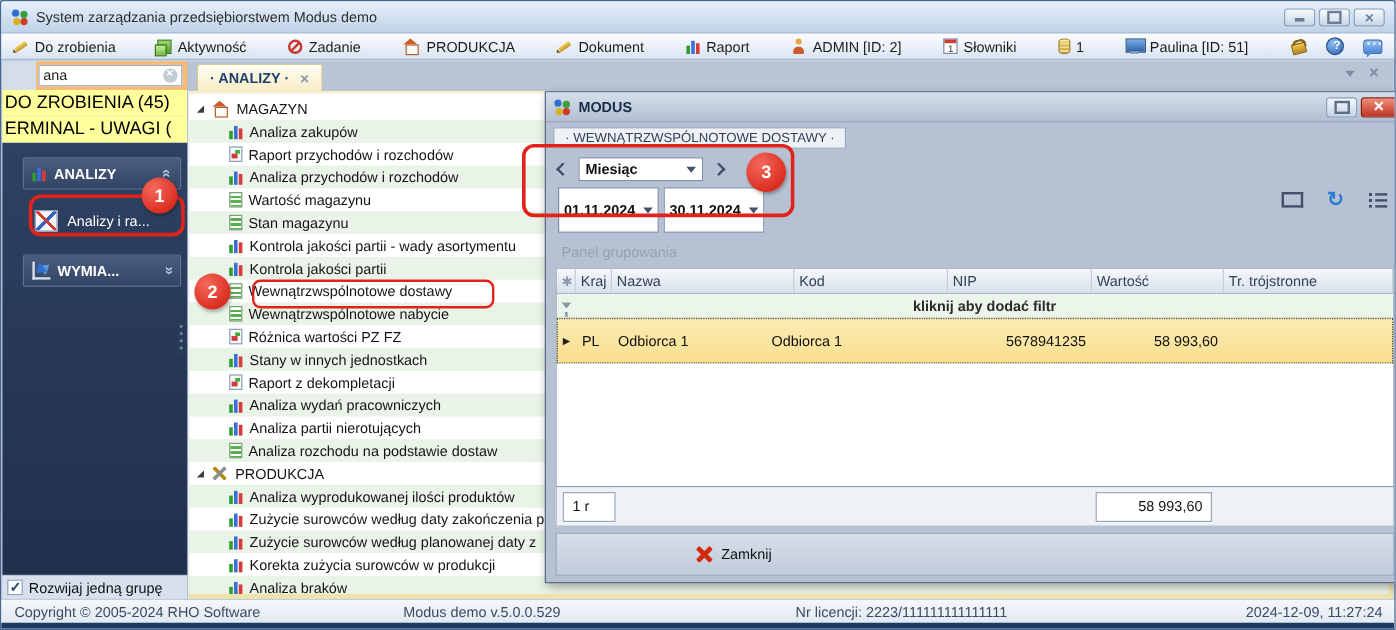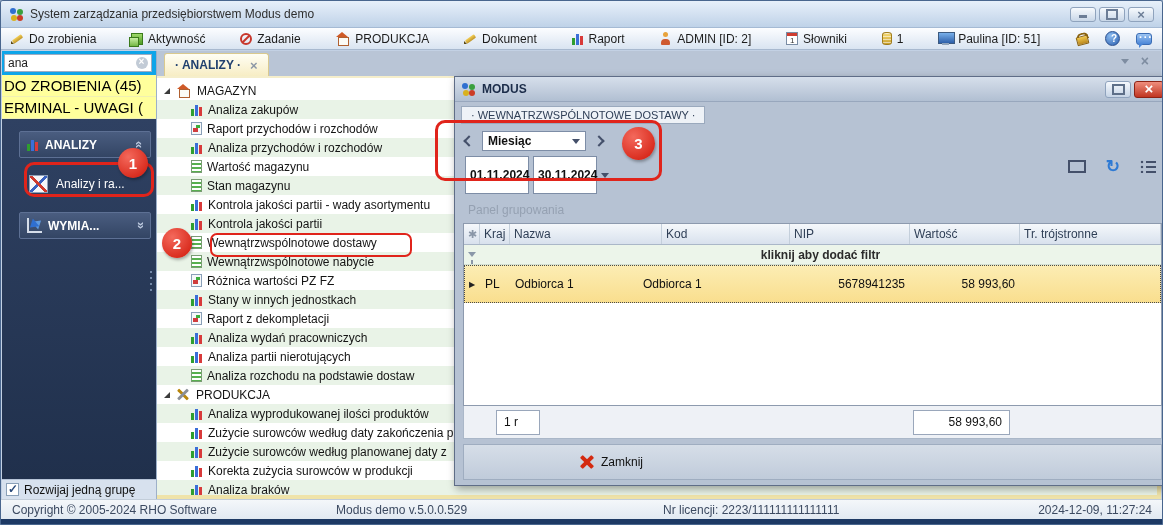--- a/index.html
+++ b/index.html
@@ -61,21 +61,21 @@
   .i-help::before { content:"?"; position:absolute; top:1px; left:5px; color:#fff; font-size:10px; font-weight:bold; }
   .i-chat { position:relative; width:16px; height:12px; background:linear-gradient(#9cc4f2,#4a86d8); border:1px solid #3a6cb4; border-radius:3px; }
   .i-chat::before { content:""; position:absolute; bottom:-4px; left:2px; border-left:4px solid #4a86d8; border-bottom:4px solid transparent; }
   .i-chat::after { content:"\b7\b7\b7"; position:absolute; top:-3px; left:2px; color:#fff; font-size:11px; font-weight:bold; letter-spacing:1px; }
 
   
   .main { position:absolute; top:50px; left:1px; right:1px; bottom:25px; display:flex; }
 
   
   .sidebar { width:155px; flex:0 0 155px; display:flex; flex-direction:column; background:#d4deeb; border-right:1px solid #9db0c9; }
-  .search-row { padding:3px 4px 3px 2px; background:#0ea5e9; }
+  .search-row { padding:3px 4px 3px 2px; background:#fdba74;margin-left:28px; }
   .search-box { height:18px; background:#fff; border:1px solid #9cacc2; display:flex; align-items:center; padding:0 3px; font-size:12px; color:#222; }
   .search-clear { margin-left:auto; width:12px; height:12px; border-radius:50%; background:#c2cbd6; position:relative; }
   .search-clear::before { content:"\d7"; position:absolute; top:-1px; left:2.5px; color:#fff; font-size:10px; font-weight:bold; }
   .shortcut { height:22px; background:#ffff9c; border-bottom:1px solid #f0f0b2; display:flex; align-items:center;
     font-size:15px; color:#000; white-space:nowrap; overflow:hidden; padding:0 2px; }
   .nav-panel { flex:1; background:linear-gradient(#2f4162,#20304c); position:relative; padding-top:12px; }
   .nav-group-btn { margin:0 5px 0 17px; height:27px; background:linear-gradient(#4a5d80,#334564); border:1px solid #5d7094; border-radius:2px;
     display:flex; align-items:center; gap:6px; padding:0 7px; color:#fff; font-weight:bold; font-size:12px; }
   .dbl-chev { margin-left:auto; color:#b9c6dc; font-size:13px; font-weight:bold; line-height:1; }
   .dbl-chev.up::before { content:"\ab"; display:inline-block; transform:rotate(90deg); }
@@ -135,21 +135,21 @@
   .dlg-tab { align-self:flex-start; background:#eef2f7; border:1px solid #9aa9bd; padding:2px 9px; font-size:11px; color:#2e3e56; }
   .period-zone { padding:5px 0 3px 4px; }
   .period-row1 { display:flex; align-items:center; gap:9px; height:24px; }
   .chev { width:8px; height:8px; border-left:2px solid #44506a; border-bottom:2px solid #44506a; }
   .chev.left { transform:rotate(45deg); }
   .chev.right { transform:rotate(-135deg); }
   .select-box { width:104px; height:20px; background:#fff; border:1px solid #7d8da6; display:flex; align-items:center;
     font-size:12px; font-weight:bold; color:#111; padding:0 5px; }
   .dd-arrow { margin-left:auto; border-left:4px solid transparent; border-right:4px solid transparent; border-top:5px solid #44506a; }
   .period-row2 { display:flex; gap:4px; margin-top:3px; }
-  .date-box { width:64px; height:19px; background:#fff; border:1px solid #7d8da6; display:flex; align-items:center;
+  .date-box { width:84px; height:19px; background:#fff; border:1px solid #7d8da6; display:flex; align-items:center;
     font-size:12px; font-weight:bold; color:#111; padding:18px 4px; gap:4px; }
   .dlg-icons { position:absolute; top:58px; right:14px; display:flex; align-items:center; gap:20px; }
   .i-colwidth { position:relative; width:16px; height:13px; border:2px solid #44506a; border-left:none; }
   .i-colwidth::before { content:""; position:absolute; top:-2px; bottom:-2px; left:-2px; width:2px; background:#44506a; }
   .i-refresh { color:#2e7ad4; font-size:17px; font-weight:bold; line-height:13px; }
   .i-refresh::before { content:"\21bb"; }
   .i-rowlist { width:16px; height:13px;
     background-image:linear-gradient(#44506a,#44506a),linear-gradient(#44506a,#44506a),linear-gradient(#44506a,#44506a),
       radial-gradient(circle,#44506a 1.4px,transparent 1.6px),radial-gradient(circle,#44506a 1.4px,transparent 1.6px),radial-gradient(circle,#44506a 1.4px,transparent 1.6px);
     background-size:10px 2px,10px 2px,10px 2px,4px 4px,4px 4px,4px 4px;
@@ -170,21 +170,21 @@
   .filter-hint { flex:1; text-align:center; }
   .grid-row.selected { display:flex; height:38px; align-items:center; font-size:12px; color:#101010;
     background:linear-gradient(#fcedb4,#f9de8d); outline:1px dotted #4a4a4a; outline-offset:-1px; }
   .gr-cell { padding:0 5px; overflow:hidden; white-space:nowrap; }
   .num { text-align:right; }
   .row-ind { display:flex; justify-content:center; color:#222; font-size:8px; }
   .row-ind::before { content:"\25b6"; }
   .grid-empty { flex:1; background:#fff; }
 
   .summary-strip { height:33px; display:flex; align-items:center; background:#eef1f6; border:1px solid #aab7c8; border-top:none; margin:0 2px; padding:0 5px; }
-  .sum-box { height:25px; background:#fff; border:1px solid #9aa7bb; display:flex; align-items:center; font-size:12px; color:#111; padding:0 7px;margin-left:27px; }
+  .sum-box { height:25px; background:#fff; border:1px solid #9aa7bb; display:flex; align-items:center; font-size:12px; color:#111; padding:0 7px; }
   .sum-count { width:44px; }
   .sum-total { width:97px; margin-left:auto; margin-right:146px; justify-content:flex-end; }
   .btnbar { height:36px; background:linear-gradient(#d6dee8,#c0cbda); border:1px solid #9fadc0; margin:5px 2px 5px; display:flex; align-items:center; gap:7px; padding-left:116px; }
   .x-red { position:relative; width:14px; height:14px; }
   .x-red::before,.x-red::after { content:""; position:absolute; left:-1px; top:5px; width:16px; height:4px; background:#d42a10; border-radius:1px; }
   .x-red::before { transform:rotate(45deg); } .x-red::after { transform:rotate(-45deg); }
   .btn-label { font-size:12px; color:#111; }
 
   
   .statusbar { position:absolute; left:0; right:0; bottom:0; height:25px; background:linear-gradient(#f4f7fa,#dce5ef);

